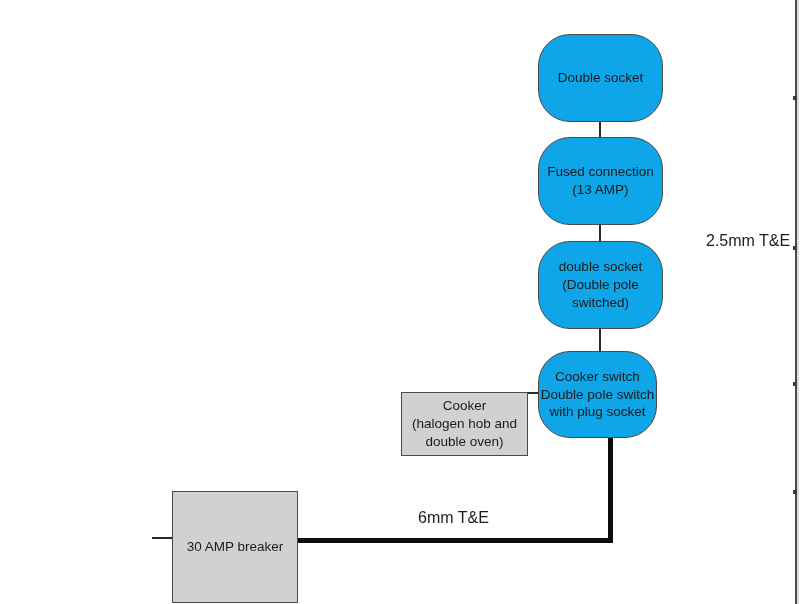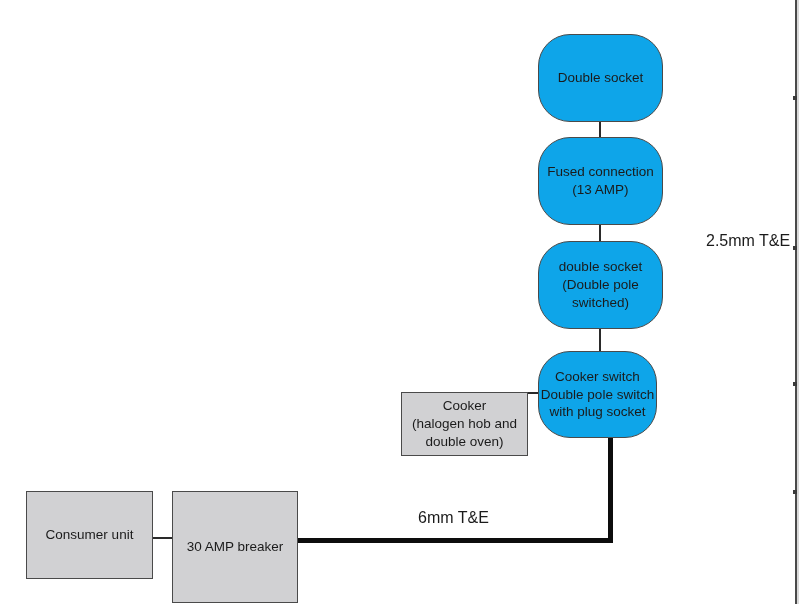--- a/index.html
+++ b/index.html
@@ -92,23 +92,20 @@
 Double pole switch
 with plug socket</span>
   </div>
 
   <div class="node appliance" style="left:401px; top:368px; width:127px; height:64px;margin-top:24px;">
     <span>Cooker
 (halogen hob and
 double oven)</span>
   </div>
 
-  <div class="node appliance" style="left:26px; top:491px; width:127px; height:88px;">
-    <span>Consumer unit</span>
-  </div>
 
   <div class="node appliance" style="left:172px; top:491px; width:126px; height:112px;">
     <span>30 AMP breaker</span>
   </div>
 
   <div class="edge-label" style="left:706px; top:232px;">2.5mm T&amp;E</div>
   <div class="edge-label" style="left:394px; top:509px;margin-left:24px;">6mm T&amp;E</div>
 
   <div class="frame-border frame-dark"></div>
   <div class="frame-border frame-light"></div>

